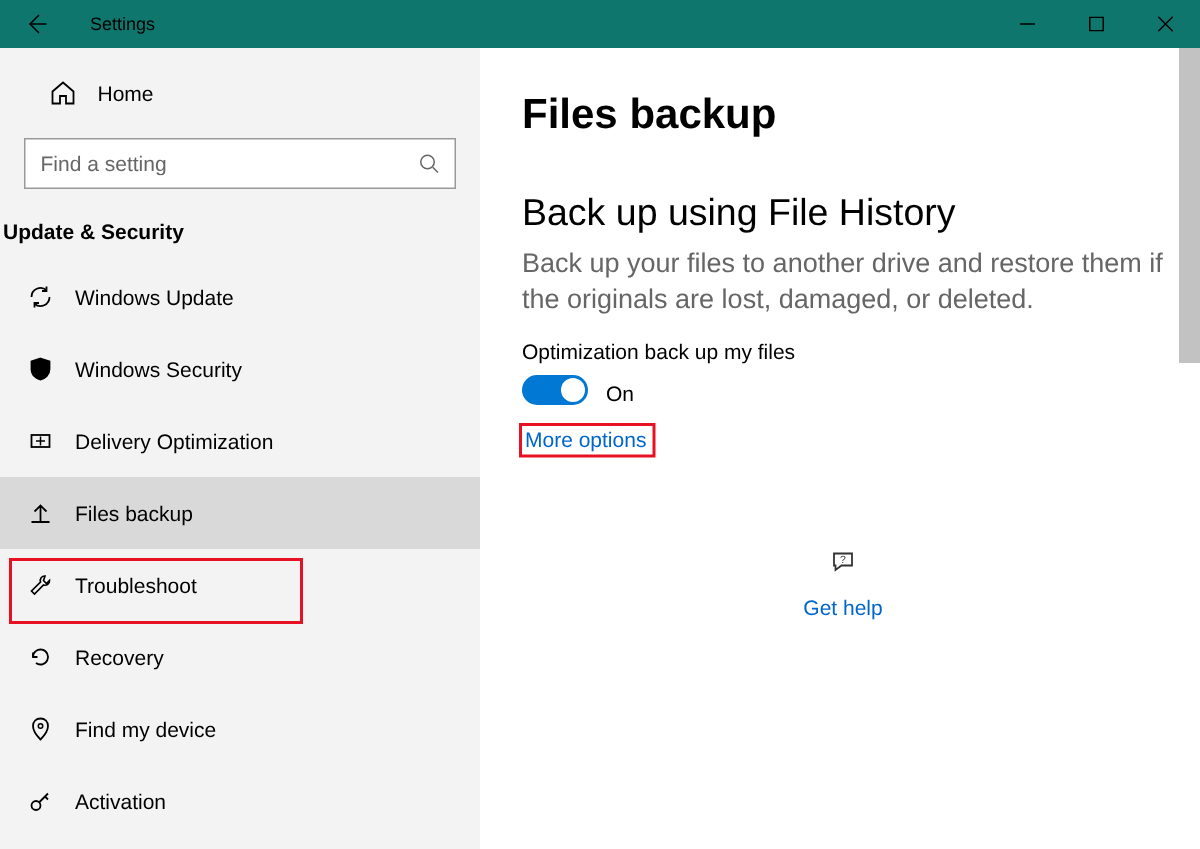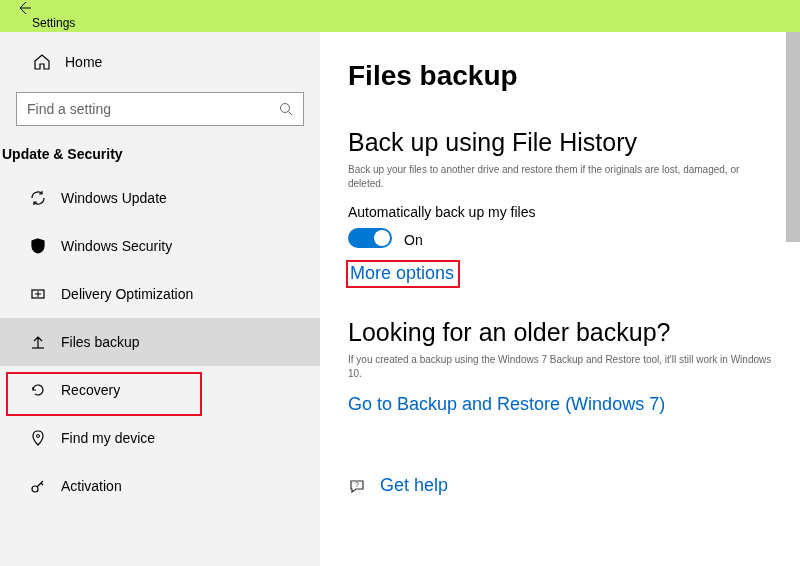--- a/index.html
+++ b/index.html
@@ -8,24 +8,23 @@
     font-size: 14px;
     color: #000;
     background: #fff;
     width: 800px;
     height: 566px;
     overflow: hidden;
   }
   .titlebar {
     height: 32px;
     display: flex;
-    align-items: flex-start;
+    align-items: center;
     padding-left: 10px;
-    background: #bef264;
-    flex-direction: column;
+    background: #0f766e;
   }
   .back-btn {
     width: 28px; height: 28px;
     display: flex; align-items: center; justify-content: center;
     cursor: pointer;
   }
   .titlebar .title {
     font-size: 12px;
     margin-left: 22px;
     color: #000;
@@ -79,21 +78,21 @@
   .search-icon { color: #666; font-size: 14px; }
   .category {
     font-weight: 600;
     font-size: 14px;
     padding: 6px 18px 12px 2px;
   }
   .nav-item {
     display: flex;
     align-items: center;
     height: 48px;
-    padding-left: 29px;
+    padding-left: 18px;
     gap: 14px;
     cursor: pointer;
   }
   .nav-item.active {
     background: #d9d9d9;
   }
   .nav-icon {
     width: 18px; height: 18px;
     display: flex; align-items: center; justify-content: center;
   }
@@ -118,21 +117,21 @@
     font-weight: 600;
     margin-bottom: 36px;
   }
   .section-title {
     font-size: 25px;
     font-weight: 400;
     margin-bottom: 6px;
   }
   .section-desc {
     color: #666;
-    font-size: 10px;
+    font-size: 18px;
     line-height: 1.35;
     margin-bottom: 14px;
   }
   .toggle-label {
     font-size: 14px;
     margin-bottom: 8px;
   }
   .toggle-row {
     display: flex;
     align-items: flex-end;
@@ -148,40 +147,41 @@
   }
   .toggle .knob {
     position: absolute;
     right: 2px; top: 2px;
     width: 16px; height: 16px;
     border-radius: 50%;
     background: #fff;
   }
   .link {
     color: #0066cc;
-    font-size: 18px;
+    font-size: 14px;
     cursor: pointer;
   }
   .more-options-box {
     display: inline-block;
     border: 2px solid #e81123;
     padding: 1px 4px 2px 2px;
     margin-left: -2px;
   }
   .section2 {
     margin-top: 30px;
   }
   .footer-links {
     margin-top: 60px;
   }
   .footer-row {
     display: flex;
     align-items: center;
     gap: 14px;
     margin-bottom: 14px;
+    flex-direction: column;
   }
   .footer-icon {
     width: 18px; height: 18px;
     display: flex; align-items: center; justify-content: center;
     color: #333;
   }
   svg { display: block; }
   .scroll-indicator {
     position: absolute;
     right: 0;
@@ -273,20 +273,28 @@
         <svg width="18" height="18" viewBox="0 0 18 18">
             <path d="M9 15 V4 M5 8 L9 4 L13 8" stroke="#000" stroke-width="1.2" fill="none"></path>
             <path d="M3 15 H15" stroke="#000" stroke-width="1.2"></path>
           </svg>
       </span>
       <span>Files backup</span>
     </div>
     <div class="nav-item">
       <span class="nav-icon">
         <svg width="18" height="18" viewBox="0 0 18 18">
+            <path d="M12 3a3 3 0 0 0-3 4l-6 6 2 2 6-6a3 3 0 0 0 4-3l-2 2-2-2z" stroke="#000" stroke-width="1.1" fill="none"></path>
+          </svg>
+      </span>
+      <span>Troubleshoot</span>
+    </div>
+    <div class="nav-item">
+      <span class="nav-icon">
+        <svg width="18" height="18" viewBox="0 0 18 18">
             <path d="M4 9a5 5 0 1 1 2 4" stroke="#000" stroke-width="1.2" fill="none"></path>
             <path d="M4 6v3h3" stroke="#000" stroke-width="1.2" fill="none"></path>
           </svg>
       </span>
       <span>Recovery</span>
     </div>
     <div class="nav-item">
       <span class="nav-icon">
         <svg width="18" height="18" viewBox="0 0 18 18">
             <path d="M9 2 C12 2 14 4 14 7 C14 11 9 16 9 16 C9 16 4 11 4 7 C4 4 6 2 9 2 Z" stroke="#000" stroke-width="1.2" fill="none"></path>
@@ -307,36 +315,31 @@
 
     <div class="highlight-sidebar"></div>
   </div>
 
   <div class="main">
     <div class="scroll-indicator"></div>
     <div class="page-title">Files backup</div>
 
     <div class="section-title">Back up using File History</div>
     <div class="section-desc">Back up your files to another drive and restore them if the originals are lost, damaged, or deleted.</div>
-    <div class="toggle-label">Automatically back up my files</div>
+    <div class="toggle-label">Optimization back up my files</div>
     <div class="toggle-row">
       <div class="toggle">
           <div class="knob"></div>
         </div>
       <span>On</span>
     </div>
     <div class="more-options-box">
       <span class="link">More options</span>
     </div>
 
-    <div class="section2">
-      <div class="section-title">Looking for an older backup?</div>
-      <div class="section-desc">If you created a backup using the Windows 7 Backup and Restore tool, it'll still work in Windows 10.</div>
-      <span class="link">Go to Backup and Restore (Windows 7)</span>
-    </div>
 
     <div class="footer-links">
       <div class="footer-row">
         <span class="footer-icon">
           <svg width="18" height="18" viewBox="0 0 18 18">
               <path d="M3 4 h12 v8 h-7 l-4 3 v-3 h-1 z" stroke="#333" stroke-width="1.2" fill="none"></path>
               <text x="9" y="10" font-size="7" text-anchor="middle" fill="#333">?</text>
             </svg>
         </span>
         <span class="link">Get help</span>

